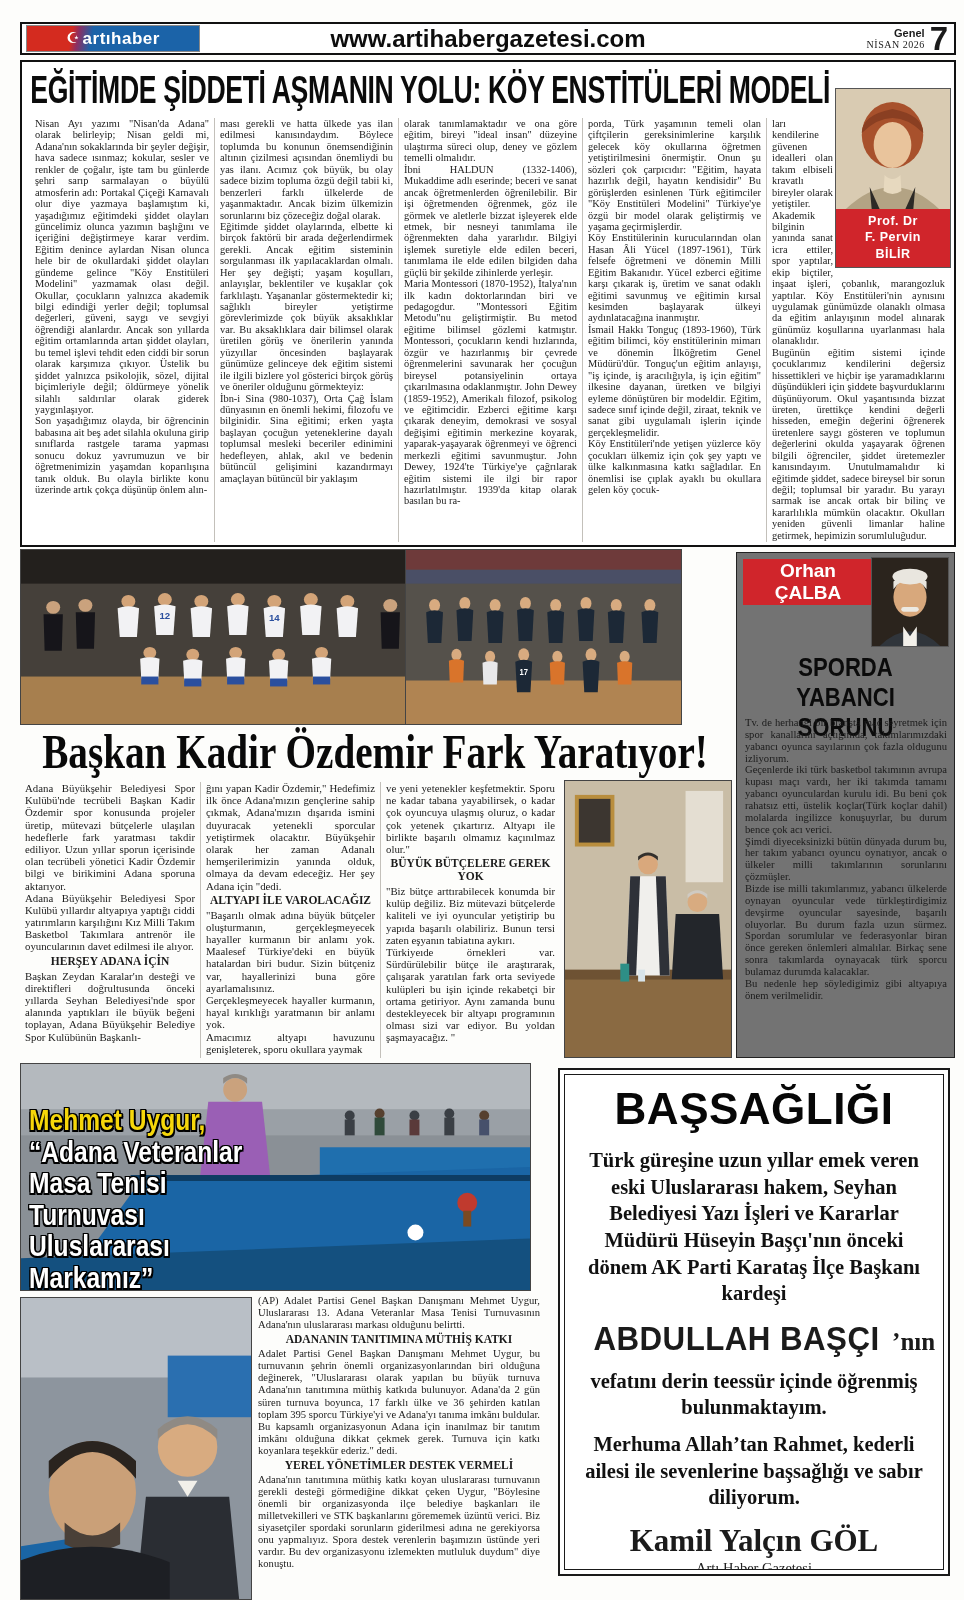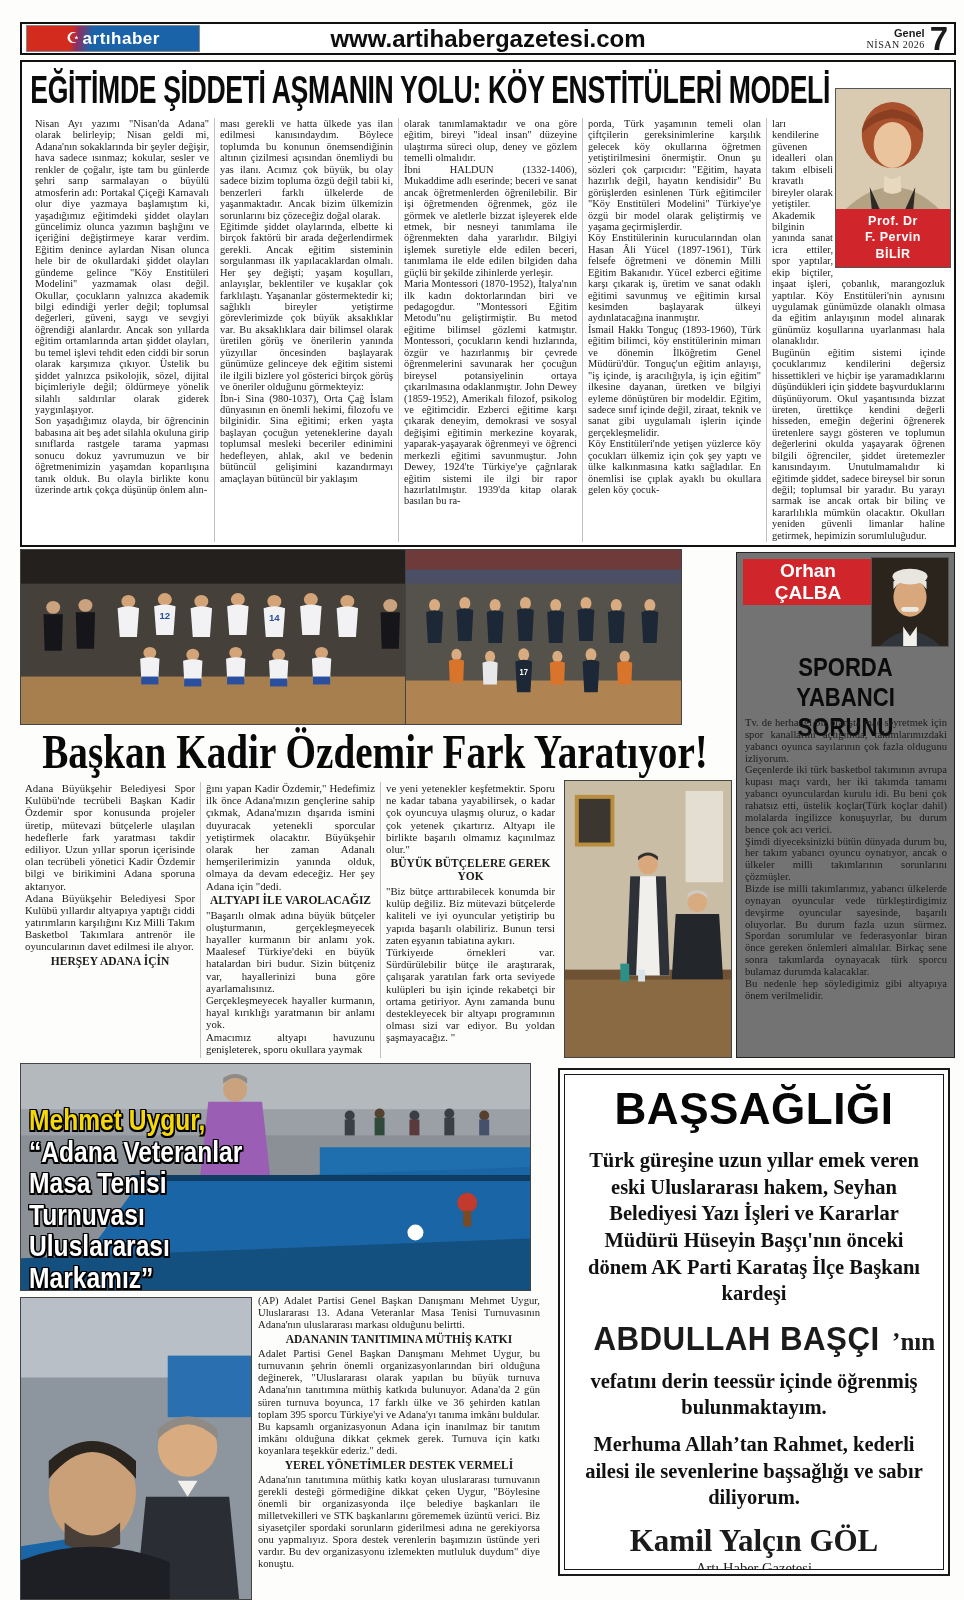--- a/index.html
+++ b/index.html
@@ -281,20 +281,21 @@
   </figure>
 
   <h2 class="ozdemir-headline">
     <span>Başkan Kadir Özdemir Fark Yaratıyor!</span>
   </h2>
   <section class="cols3">
     <div class="col">
       <p class="flow">Adana Büyükşehir Belediyesi Spor Kulübü'nde tecrübeli Başkan Kadir Özdemir spor konusunda projeler üretip, mütevazi bütçelerle ulaşılan hedeflerle fark yaratması takdir ediliyor. Uzun yıllar sporun içerisinde olan tecrübeli yönetici Kadir Özdemir bilgi ve birikimini Adana sporuna aktarıyor.
 Adana Büyükşehir Belediyesi Spor Kulübü yıllardır altyapıya yaptığı ciddi yatırımların karşılığını Kız Milli Takım Basketbol Takımlara antrenör ile oyuncularının davet edilmesi ile alıyor.</p>
       <p class="subhead">HERŞEY ADANA İÇİN</p>
+      <p class="flow">Başkan Zeydan Karalar'ın desteği ve direktifleri doğrultusunda önceki yıllarda Seyhan Belediyesi'nde spor alanında yaptıkları ile büyük beğeni toplayan, Adana Büyükşehir Belediye Spor Kulübünün Başkanlı-</p>
     </div>
     <div class="col">
       <p class="flow">ğını yapan Kadir Özdemir," Hedefimiz ilk önce Adana'mızın gençlerine sahip çıkmak, Adana'mızın dışarıda ismini duyuracak yetenekli sporcular yetiştirmek olacaktır. Büyükşehir olarak her zaman Adanalı hemşerilerimizin yanında olduk, olmaya da devam edeceğiz. Her şey Adana için "dedi.</p>
       <p class="subhead">ALTYAPI İLE VAROLACAĞIZ</p>
       <p class="flow">"Başarılı olmak adına büyük bütçeler oluşturmanın, gerçekleşmeyecek hayaller kurmanın bir anlamı yok. Maalesef Türkiye'deki en büyük hatalardan biri budur. Sizin bütçeniz var, hayallerinizi buna göre ayarlamalısınız.
 Gerçekleşmeyecek hayaller kurmanın, hayal kırıklığı yaratmanın bir anlamı yok.
 Amacımız altyapı havuzunu genişleterek, sporu okullara yaymak</p>
     </div>
     <div class="col">
       <p class="flow">ve yeni yetenekler keşfetmektir. Sporu ne kadar tabana yayabilirsek, o kadar çok oyuncuya ulaşmış oluruz, o kadar çok yetenek çıkartırız. Altyapı ile birlikte başarılı olmamız kaçınılmaz olur."</p>

